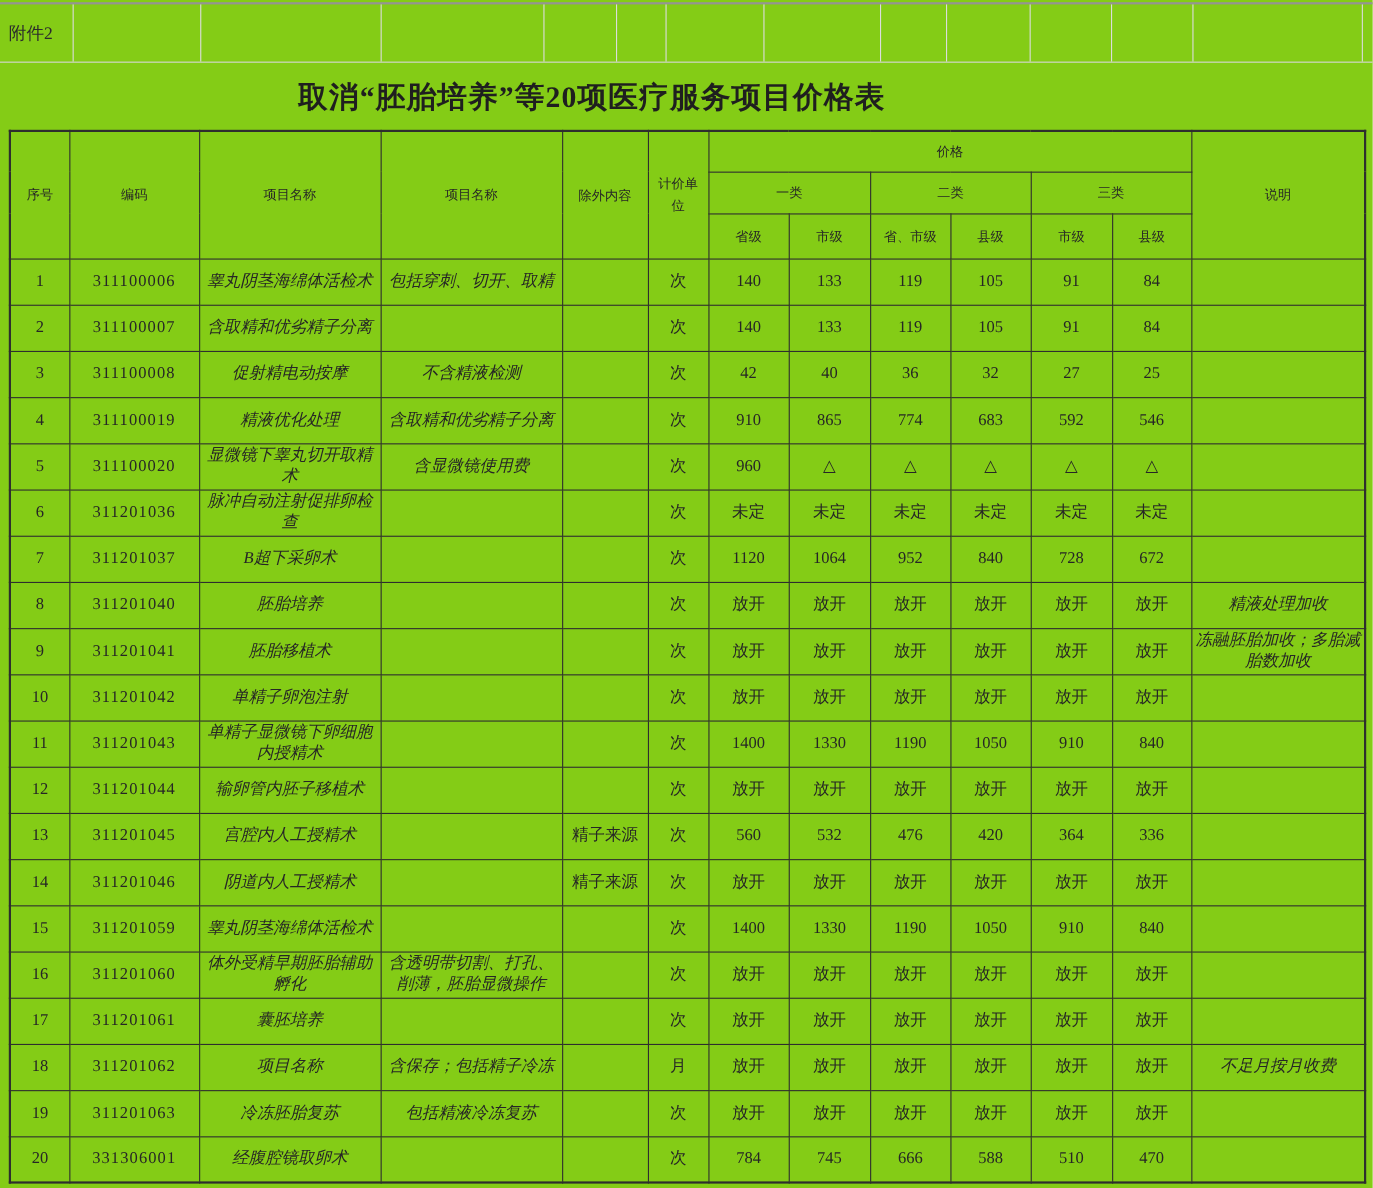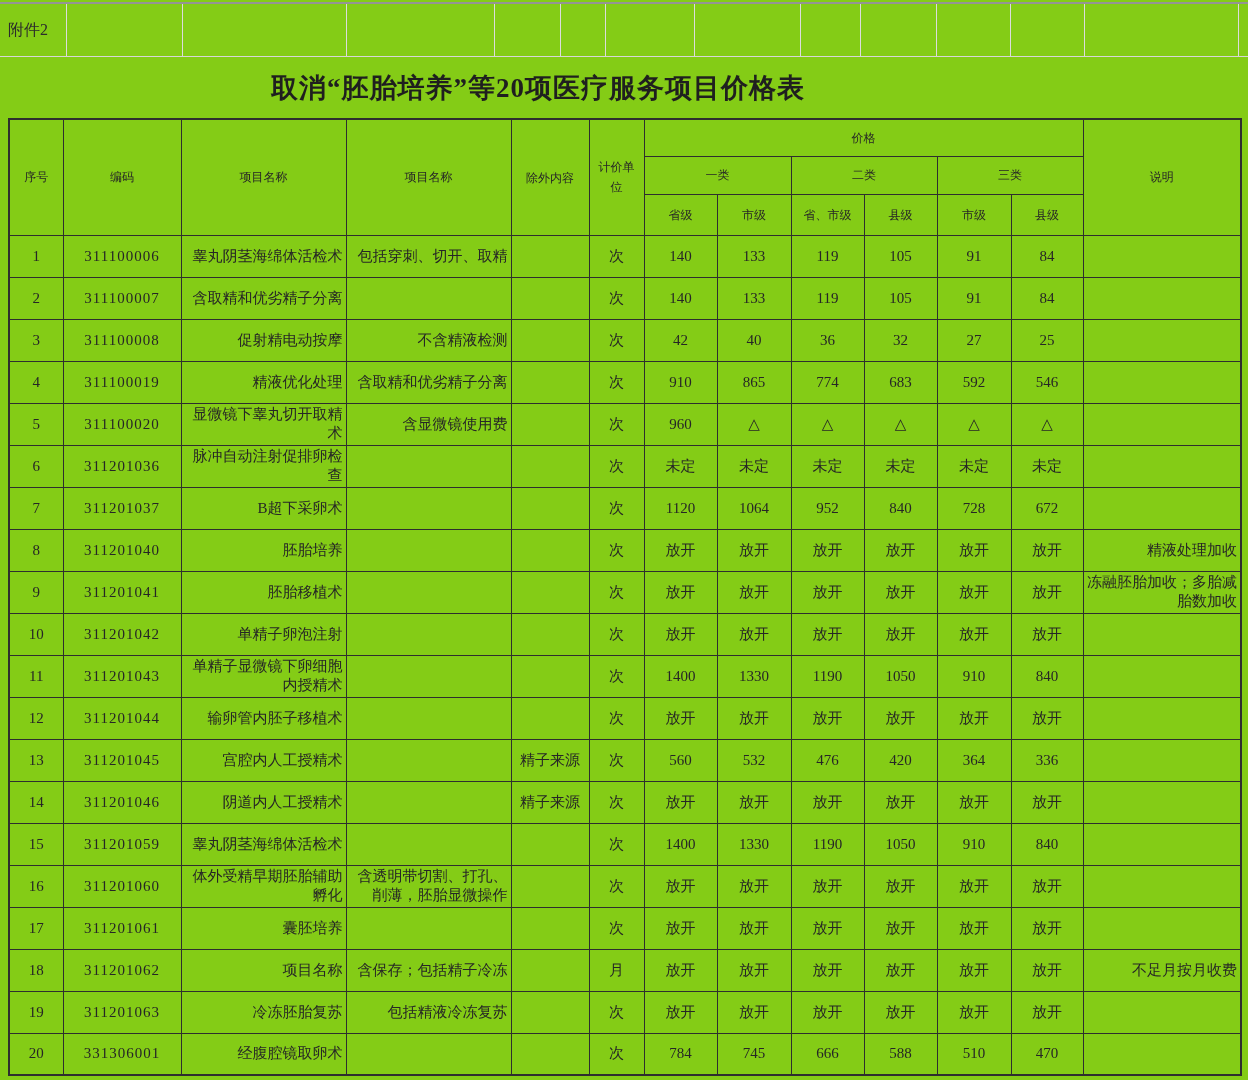--- a/index.html
+++ b/index.html
@@ -38,21 +38,21 @@
     vertical-align:middle;
     overflow:hidden;
     padding:1px 3px;
   }
   .price-table th{font-size:12px;font-weight:normal;text-align:center;line-height:20px;}
   tr.hrow1{height:37px;}
   tr.hrow2{height:38px;}
   tr.hrow3{height:41px;}
   .price-table tbody tr{height:42px;}
   .cell-center{text-align:center;}
-  .cell-left{text-align:right;padding:1px 5px;}
+  .cell-left{text-align:center;padding:1px 5px;font-style:italic;}
   .code-cell{letter-spacing:1px;margin-left:47px;}
   .hdr-wrap{display:inline-block;vertical-align:middle;}
   .w-excl{width:54px;}
   .w-unit{width:36px;text-align:center;}
   .w-cls2sub{width:58px;}
 </style>
 </head>
 <body>
 
 <div class="sheet">

